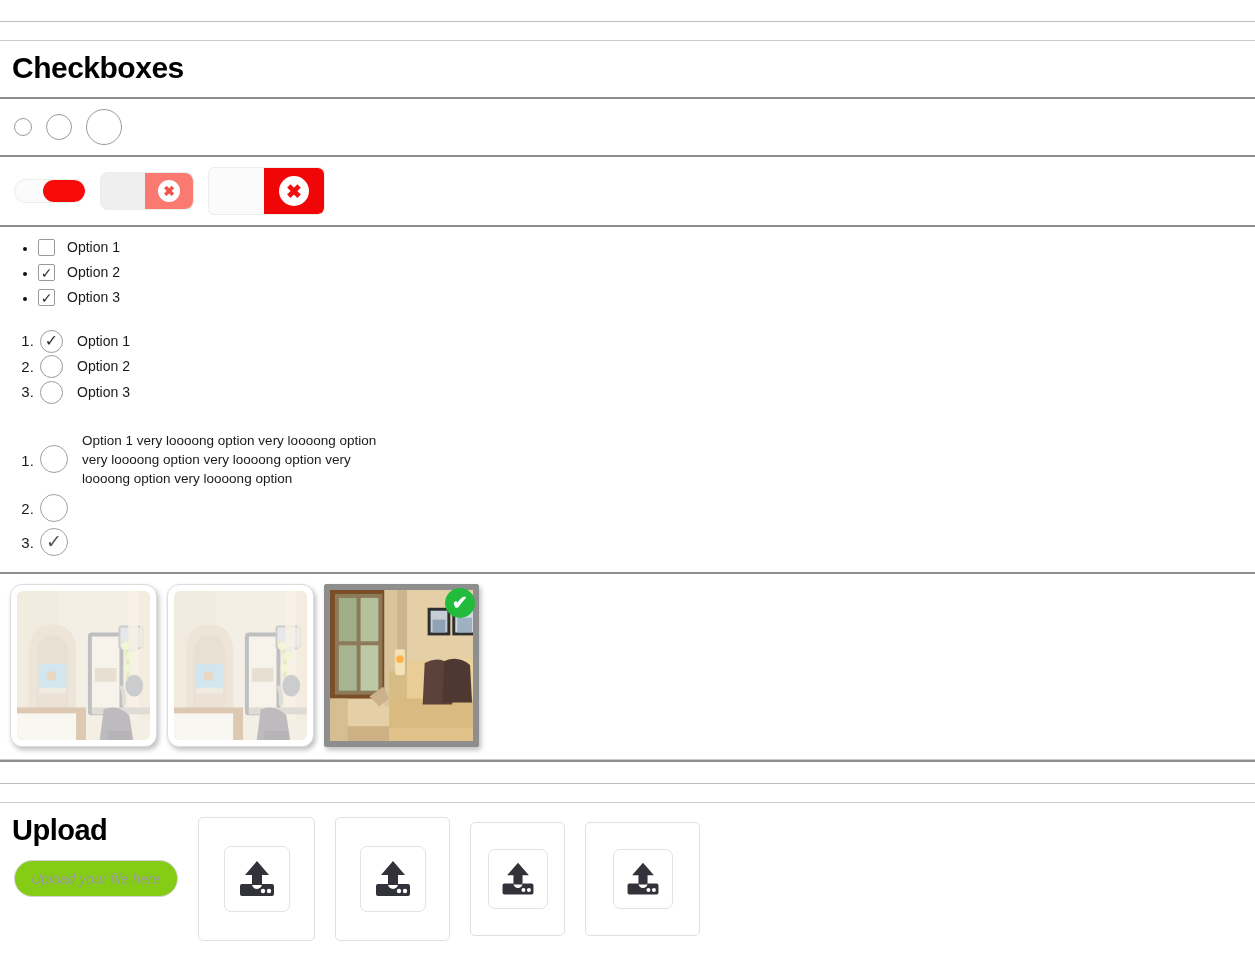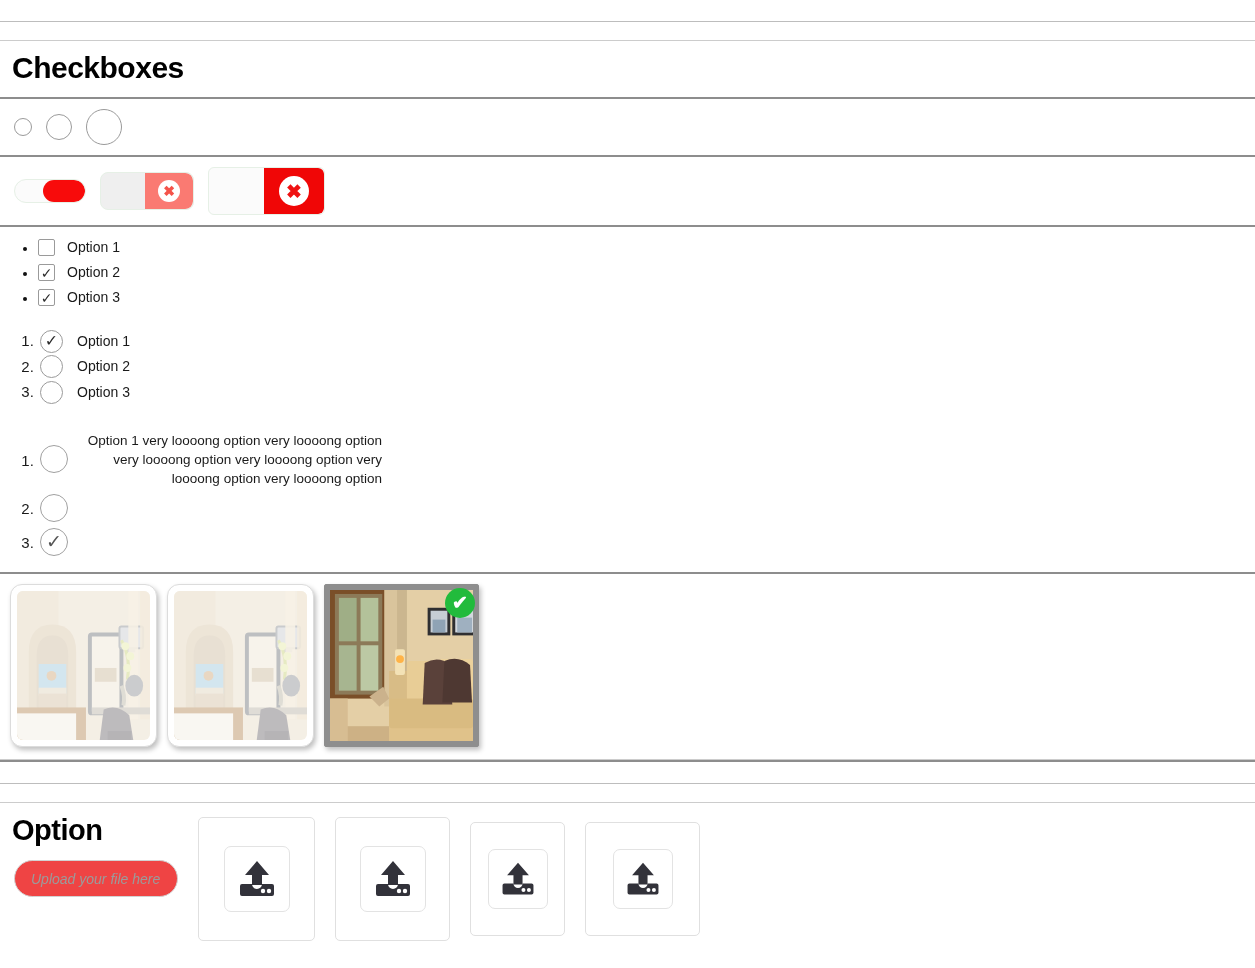--- a/index.html
+++ b/index.html
@@ -224,21 +224,20 @@
     flex: none;
     margin-left: 2px;
   }
   .rd-lg.unchecked { color: transparent; }
   .opt-label-long {
     padding-left: 14px;
     width: 300px;
     font-size: 13.5px;
     line-height: 19px;
     color: #1a1a1a;
-    text-align: right;
   }
 
   
   .thumb-row {
     display: flex;
     align-items: flex-start;
     gap: 10px;
     padding: 10px 0 12px 10px;
   }
   .thumb {
@@ -293,21 +292,21 @@
     align-items: center;
     gap: 20px;
     padding: 14px 0 0 14px;
   }
   .upload-input {
     box-sizing: border-box;
     width: 164px;
     height: 37px;
     border: 1px solid #d2d2d2;
     border-radius: 19px;
-    background: #ef4444;
+    background: #84cc16;
     padding: 0 16px;
     font-family: "Liberation Sans", sans-serif;
     font-size: 14px;
     font-style: italic;
     color: #333333;
     outline: none;
   }
   .upload-input::placeholder {
     color: #9b9b9b;
     font-style: italic;
@@ -557,21 +556,21 @@
     </div>
   </div>
 
 </div>
 
 <div class="hr-thin"></div>
 <div class="hr-thick"></div>
 
 <div class="section-head uploads-head">
   <div class="rule"></div>
-  <div class="title">Option</div>
+  <div class="title">Upload</div>
 </div>
 
 <div class="hr-thin"></div>
 
 <div class="uploads-row">
   <input class="upload-input" type="text" placeholder="Upload your file here" style="">
 
   <div class="upload-tile t1">
     <div class="inner">
       <svg width="44" height="44" viewBox="0 0 44 44">

